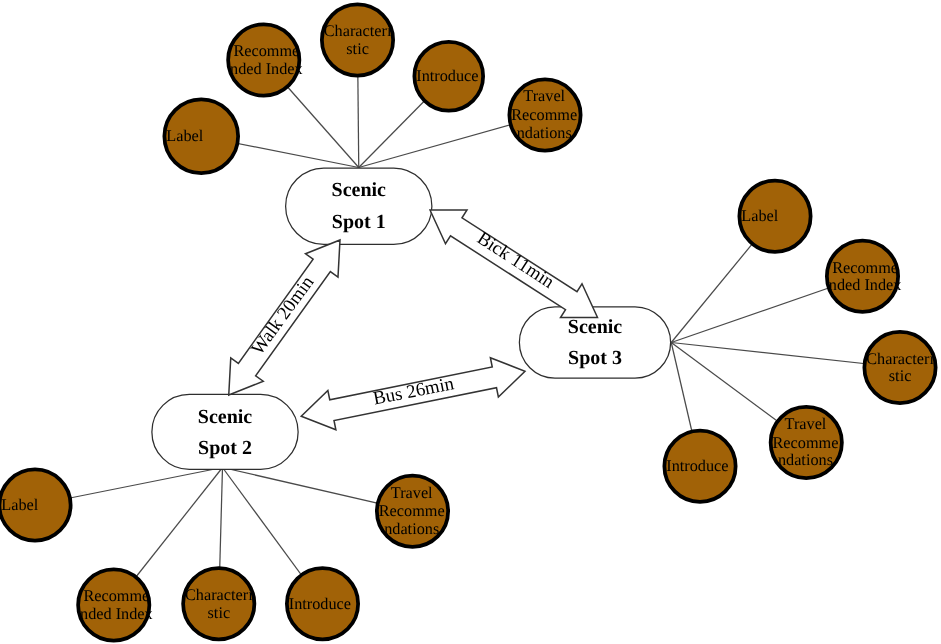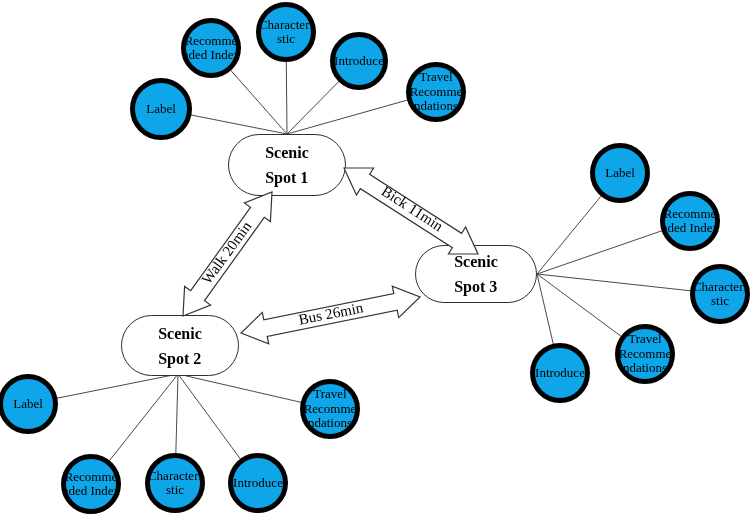--- a/index.html
+++ b/index.html
@@ -12,36 +12,37 @@
     font-family: "Liberation Serif", "DejaVu Serif", serif;
   }
   .layer { position: absolute; left: 0; top: 0; width: 753px; height: 515px; }
   .lines-layer  { z-index: 1; }
   .arrows-layer { z-index: 3; }
   .stadium {
     position: absolute;
     background: #ffffff;
     border: 1.4px solid #2e2e2e;
     display: flex; align-items: center; justify-content: center;
+    text-align: center;
     z-index: 2;
     box-sizing: border-box;
   }
   .stadium-text {
     font-weight: bold;
     font-size: 16px;
     line-height: 25px;
     color: #000000;
     white-space: pre;
   }
   .attr-circle {
     position: absolute;
-    background: #0ea5e9;
-    border: 5px solid #000000;
+    background: #a16207;
+    border: 3px solid #000000;
     border-radius: 50%;
-    display: flex; align-items: center; justify-content: center;
+    display: flex; align-items: center; 
     text-align: center;
     z-index: 2;
     box-sizing: border-box;
   }
   .attr-text {
     font-size: 13px;
     line-height: 14.5px;
     color: #000000;
     white-space: pre;
   }

